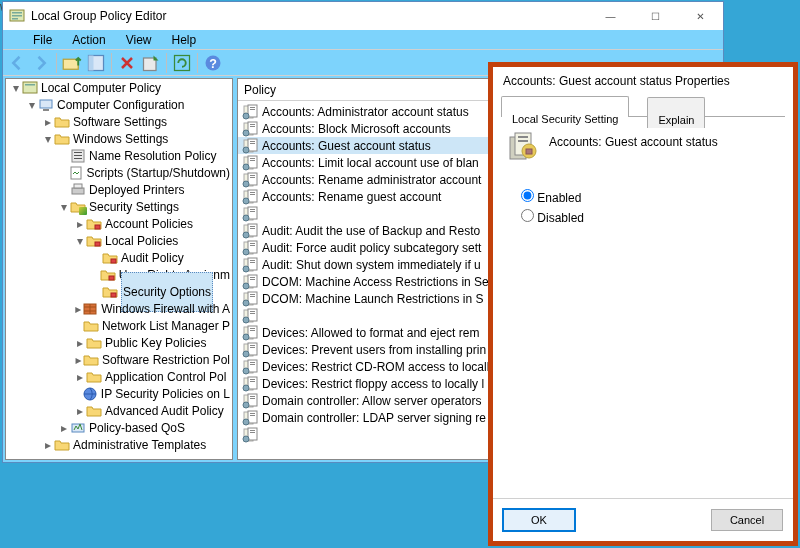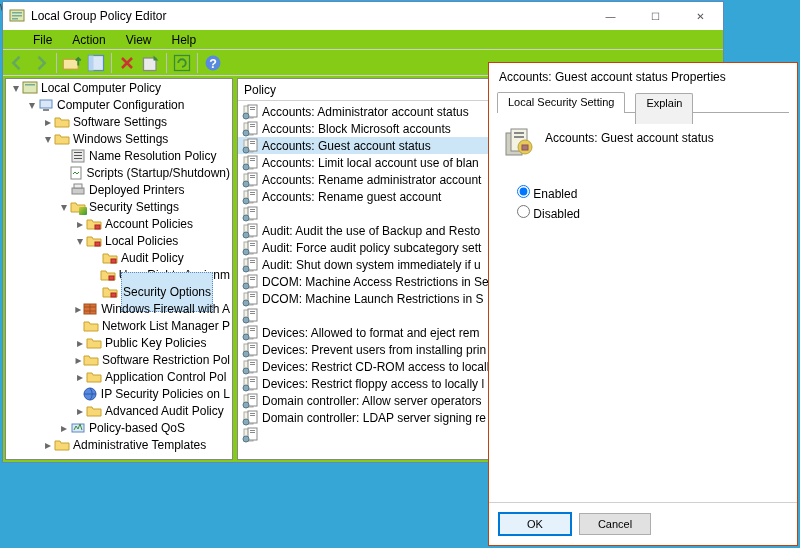--- a/index.html
+++ b/index.html
@@ -1,17 +1,17 @@
 <!DOCTYPE html>
 <html><head>
 <meta charset="utf-8">
 <style>
   * { box-sizing: border-box; margin:0; padding:0; }
   body { font-family: "Segoe UI", Tahoma, sans-serif; font-size:12px; background:#35a6d6; width:800px; height:548px; overflow:hidden; position:relative; user-select:none;}
-  .window { position:absolute; top:1px; left:2px; width:722px; height:462px; background:#84cc16; border:1px solid #5a8abf; display:flex; flex-direction:column; }
+  .window { position:absolute; top:1px; left:2px; width:722px; height:462px; background:#7dd3fc; border:1px solid #5a8abf; display:flex; flex-direction:column; }
   .titlebar { height:28px; display:flex; align-items:center; padding:0 0 0 6px; background:#fff; color:#000;}
   .titlebar .appicon { width:16px; height:16px; margin-right:6px; }
   .titlebar .title { flex:1; font-size:12px; }
   .titlebar .sysbtns { display:flex; height:100%; }
   .titlebar .sysbtn { width:45px; display:flex; align-items:center; justify-content:center; font-family: "Segoe MDL2 Assets","Segoe UI Symbol", sans-serif; font-size:10px; color:#555;}
   .menubar { height:20px; display:flex; align-items:center; padding:0 20px; border-bottom:1px solid #d0d0d0; }
   .menubar .mitem { padding:2px 10px; }
   .toolbar { height:26px; display:flex; align-items:center; padding:1px 3px; border-bottom:1px solid #d0d0d0; gap:2px;}
   .toolbar .tbtn { width:22px; height:22px; display:flex; align-items:center; justify-content:center; border:1px solid transparent; }
   .toolbar .sep { width:1px; height:20px; background:#c0c0c0; margin:0 2px;}
@@ -26,30 +26,30 @@
   .tree li { white-space:nowrap; }
   .node { display:flex; align-items:center; height:17px; padding:0 2px;}
   .node .tw { width:12px; text-align:center; color:#6a6a6a; font-size:12px; line-height:12px; cursor:pointer; font-family: "Segoe UI Symbol"; }
   .node .ic { width:16px; height:16px; margin-right:3px; display:flex; align-items:center; justify-content:center;}
   .node.sel > span:last-child { background:#cde6f7; border:1px dotted #5a8abf; padding:12px 1px;}
   .prow { display:flex; align-items:center; height:17px; padding-left:4px; white-space:nowrap;text-align:right;}
   .prow.sel { background:#cde6f7;}
   .prow .ic { width:16px; height:16px; margin-right:4px; display:flex; align-items:center; justify-content:center;}
 
   
-  .dialog { position:absolute; top:62px; right:2px; width:310px; height:484px; background:#fff; border:1px solid #c2410c; display:flex; flex-direction:column;}
+  .dialog { position:absolute; top:62px; right:2px; width:310px; height:484px; background:#fff; border:5px solid #c2410c; display:flex; flex-direction:column;}
   .dialog .dtitle { padding:7px 10px; font-size:12px; background:#fff;}
   .dialog .tabs { display:flex; height:22px; margin:0 8px; border-bottom:1px solid #aaa;}
-  .dialog .tab { padding:3px 10px 0 10px; font-size:11px; border:1px solid #aaa; border-bottom:none; background:#fff; border-top-left-radius:2px; border-top-right-radius:2px; margin-right:10px; position:relative; top:1px;}
+  .dialog .tab { padding:16px 10px 0 10px; font-size:11px; border:1px solid #aaa; border-bottom:none; background:#fff; border-top-left-radius:2px; border-top-right-radius:2px; margin-right:18px; position:relative; top:1px;}
   .dialog .tab.inactive { background:#f1f1f1; top:2px; height:31px;}
   .dialog .body { padding:14px 14px; font-size:12px;}
   .dialog .dicon { width:32px; height:32px; float:left; margin-right:10px;}
   .dialog .radios { margin-top:40px; clear:both; padding-left:14px;}
   .dialog .radios label { display:block; margin:4px 0;}
-  .dialog .buttons { margin-top:auto; border-top:1px solid #d0d0d0; padding:10px; display:flex; justify-content:flex-start; gap:8px;}
+  .dialog .buttons { margin-top:auto; border-top:1px solid #d0d0d0; padding:10px; display:flex; justify-content:space-between; gap:8px;}
   .dialog .btn { min-width:72px; height:22px; border:1px solid #adadad; background:#e1e1e1; font-size:11px;}
   .dialog .btn.primary { border:1px solid #0078d7; background:#e5f1fb; outline:1px solid #0078d7;}
 
   
   .folder svg, .ic svg { width:16px; height:16px; }
   .shield { position:relative; }
   .shield::after{content:"";position:absolute;width:8px;height:8px;bottom:0;right:-1px;background:linear-gradient(135deg,#cc3,#393);border-radius:1px;}
 </style>
 </head>
 <body>

